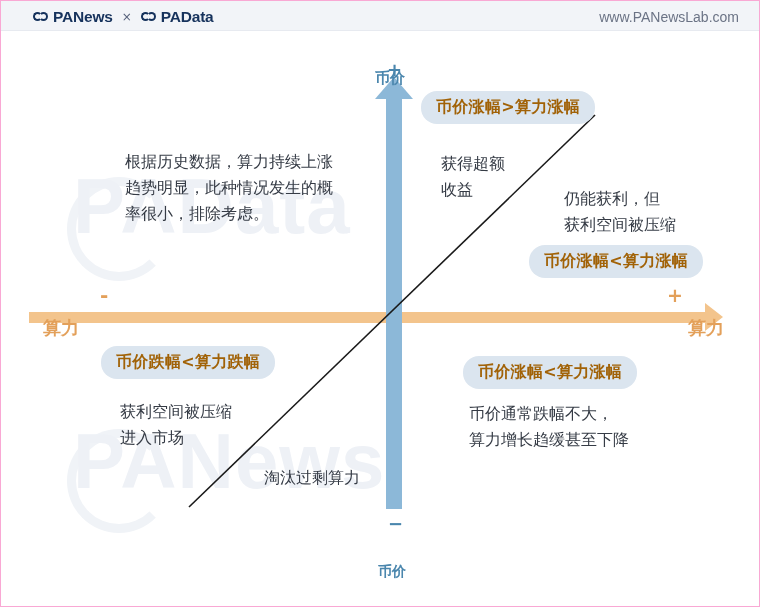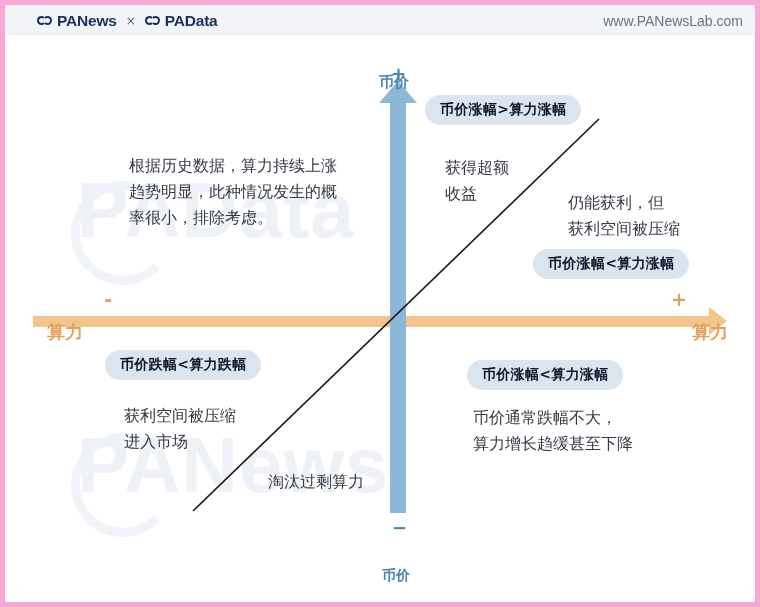--- a/index.html
+++ b/index.html
@@ -9,21 +9,21 @@
   }
   body {
     font-family: "DejaVu Sans", "Liberation Sans", sans-serif;
   }
   #page {
     position: relative;
     width: 760px;
     height: 607px;
     overflow: hidden;
     background: #ffffff;
-    border: 5px solid #f9a8d4;
+    border: 1px solid #f9a8d4;
     box-sizing: border-box;
     padding-left: 19px;
   }
 
   
   .header {
     position: absolute;
     left: 0; top: 0;
     width: 760px;
     height: 30px;
@@ -190,22 +190,22 @@
     z-index: 3;
     pointer-events: none;
   }
 
   
   .badge {
     position: absolute;
     z-index: 5;
     background: #dbe5ef;
     border-radius: 16px;
-    color: #0f172a;
-    font-size: 14px;
+    color: #a16207;
+    font-size: 16px;
     font-weight: bold;
     padding: 7px 15px 8px 15px;
     white-space: nowrap;
     line-height: 1.1;
     letter-spacing: 0.3px;
   }
   .badge.b1 { left: 420px; top: 90px; }
   .badge.b2 { left: 528px; top: 244px; }
   .badge.b3 { left: 100px; top: 345px; }
   .badge.b4 { left: 462px; top: 355px; }

